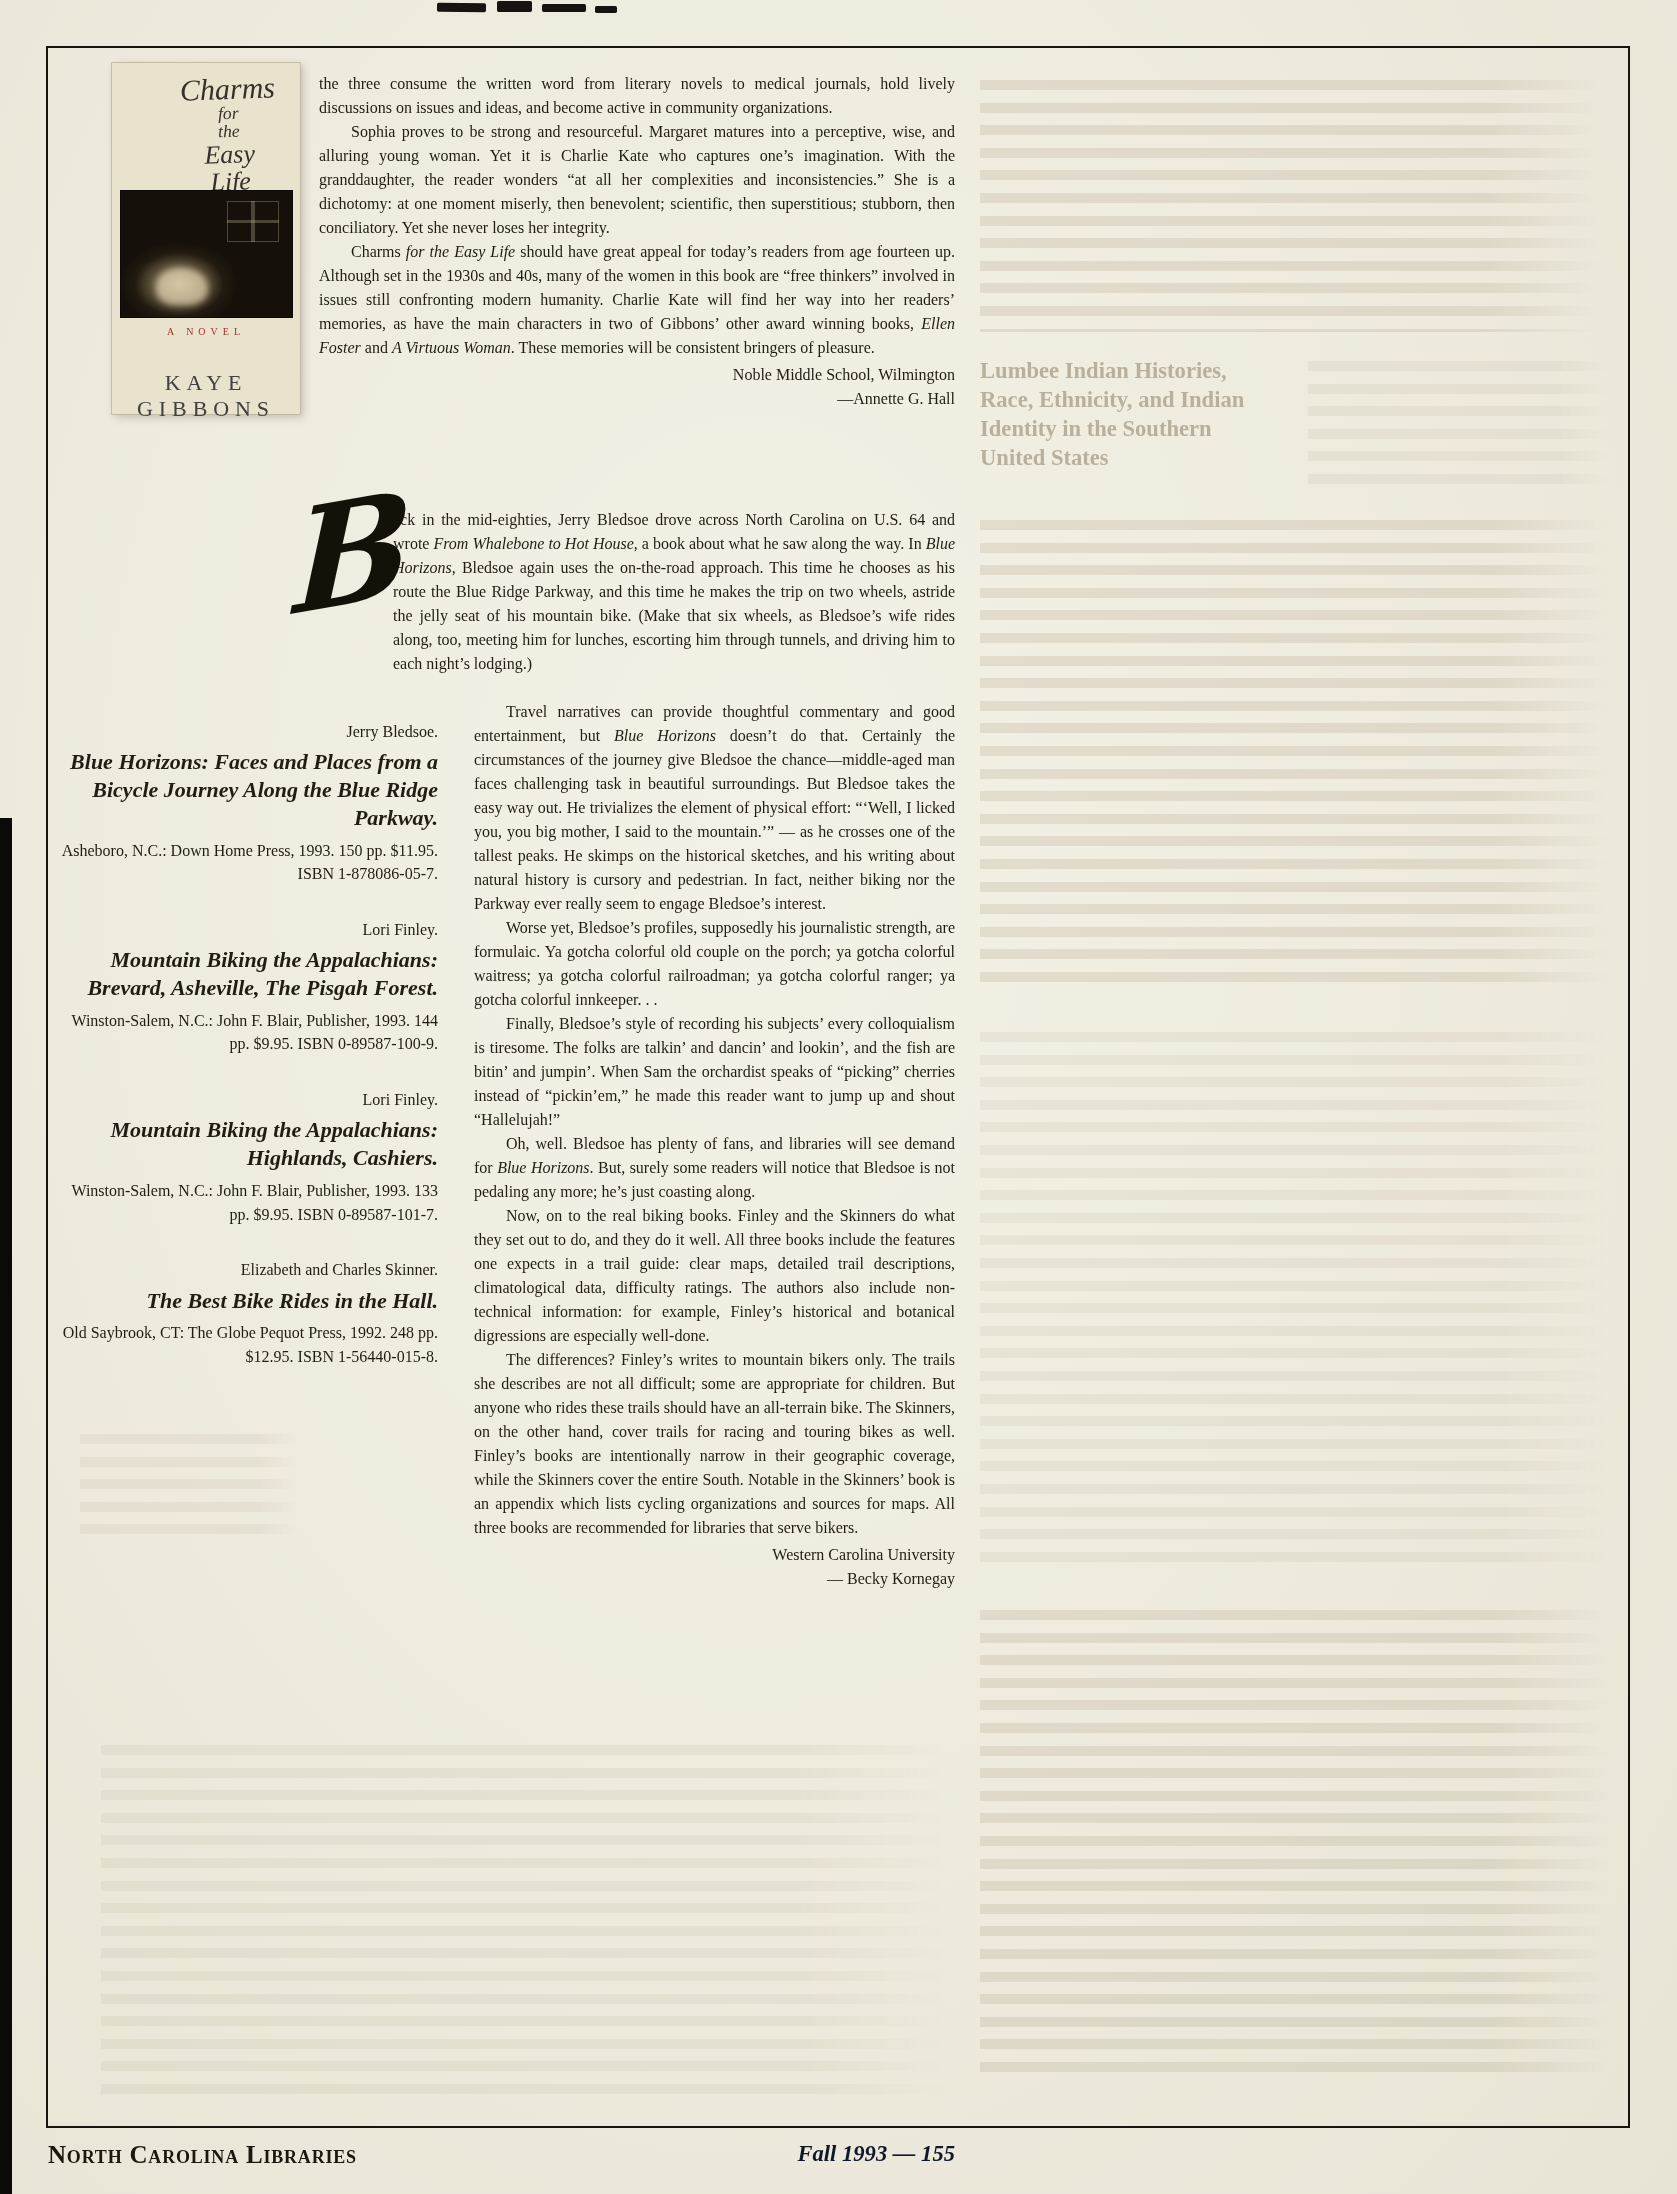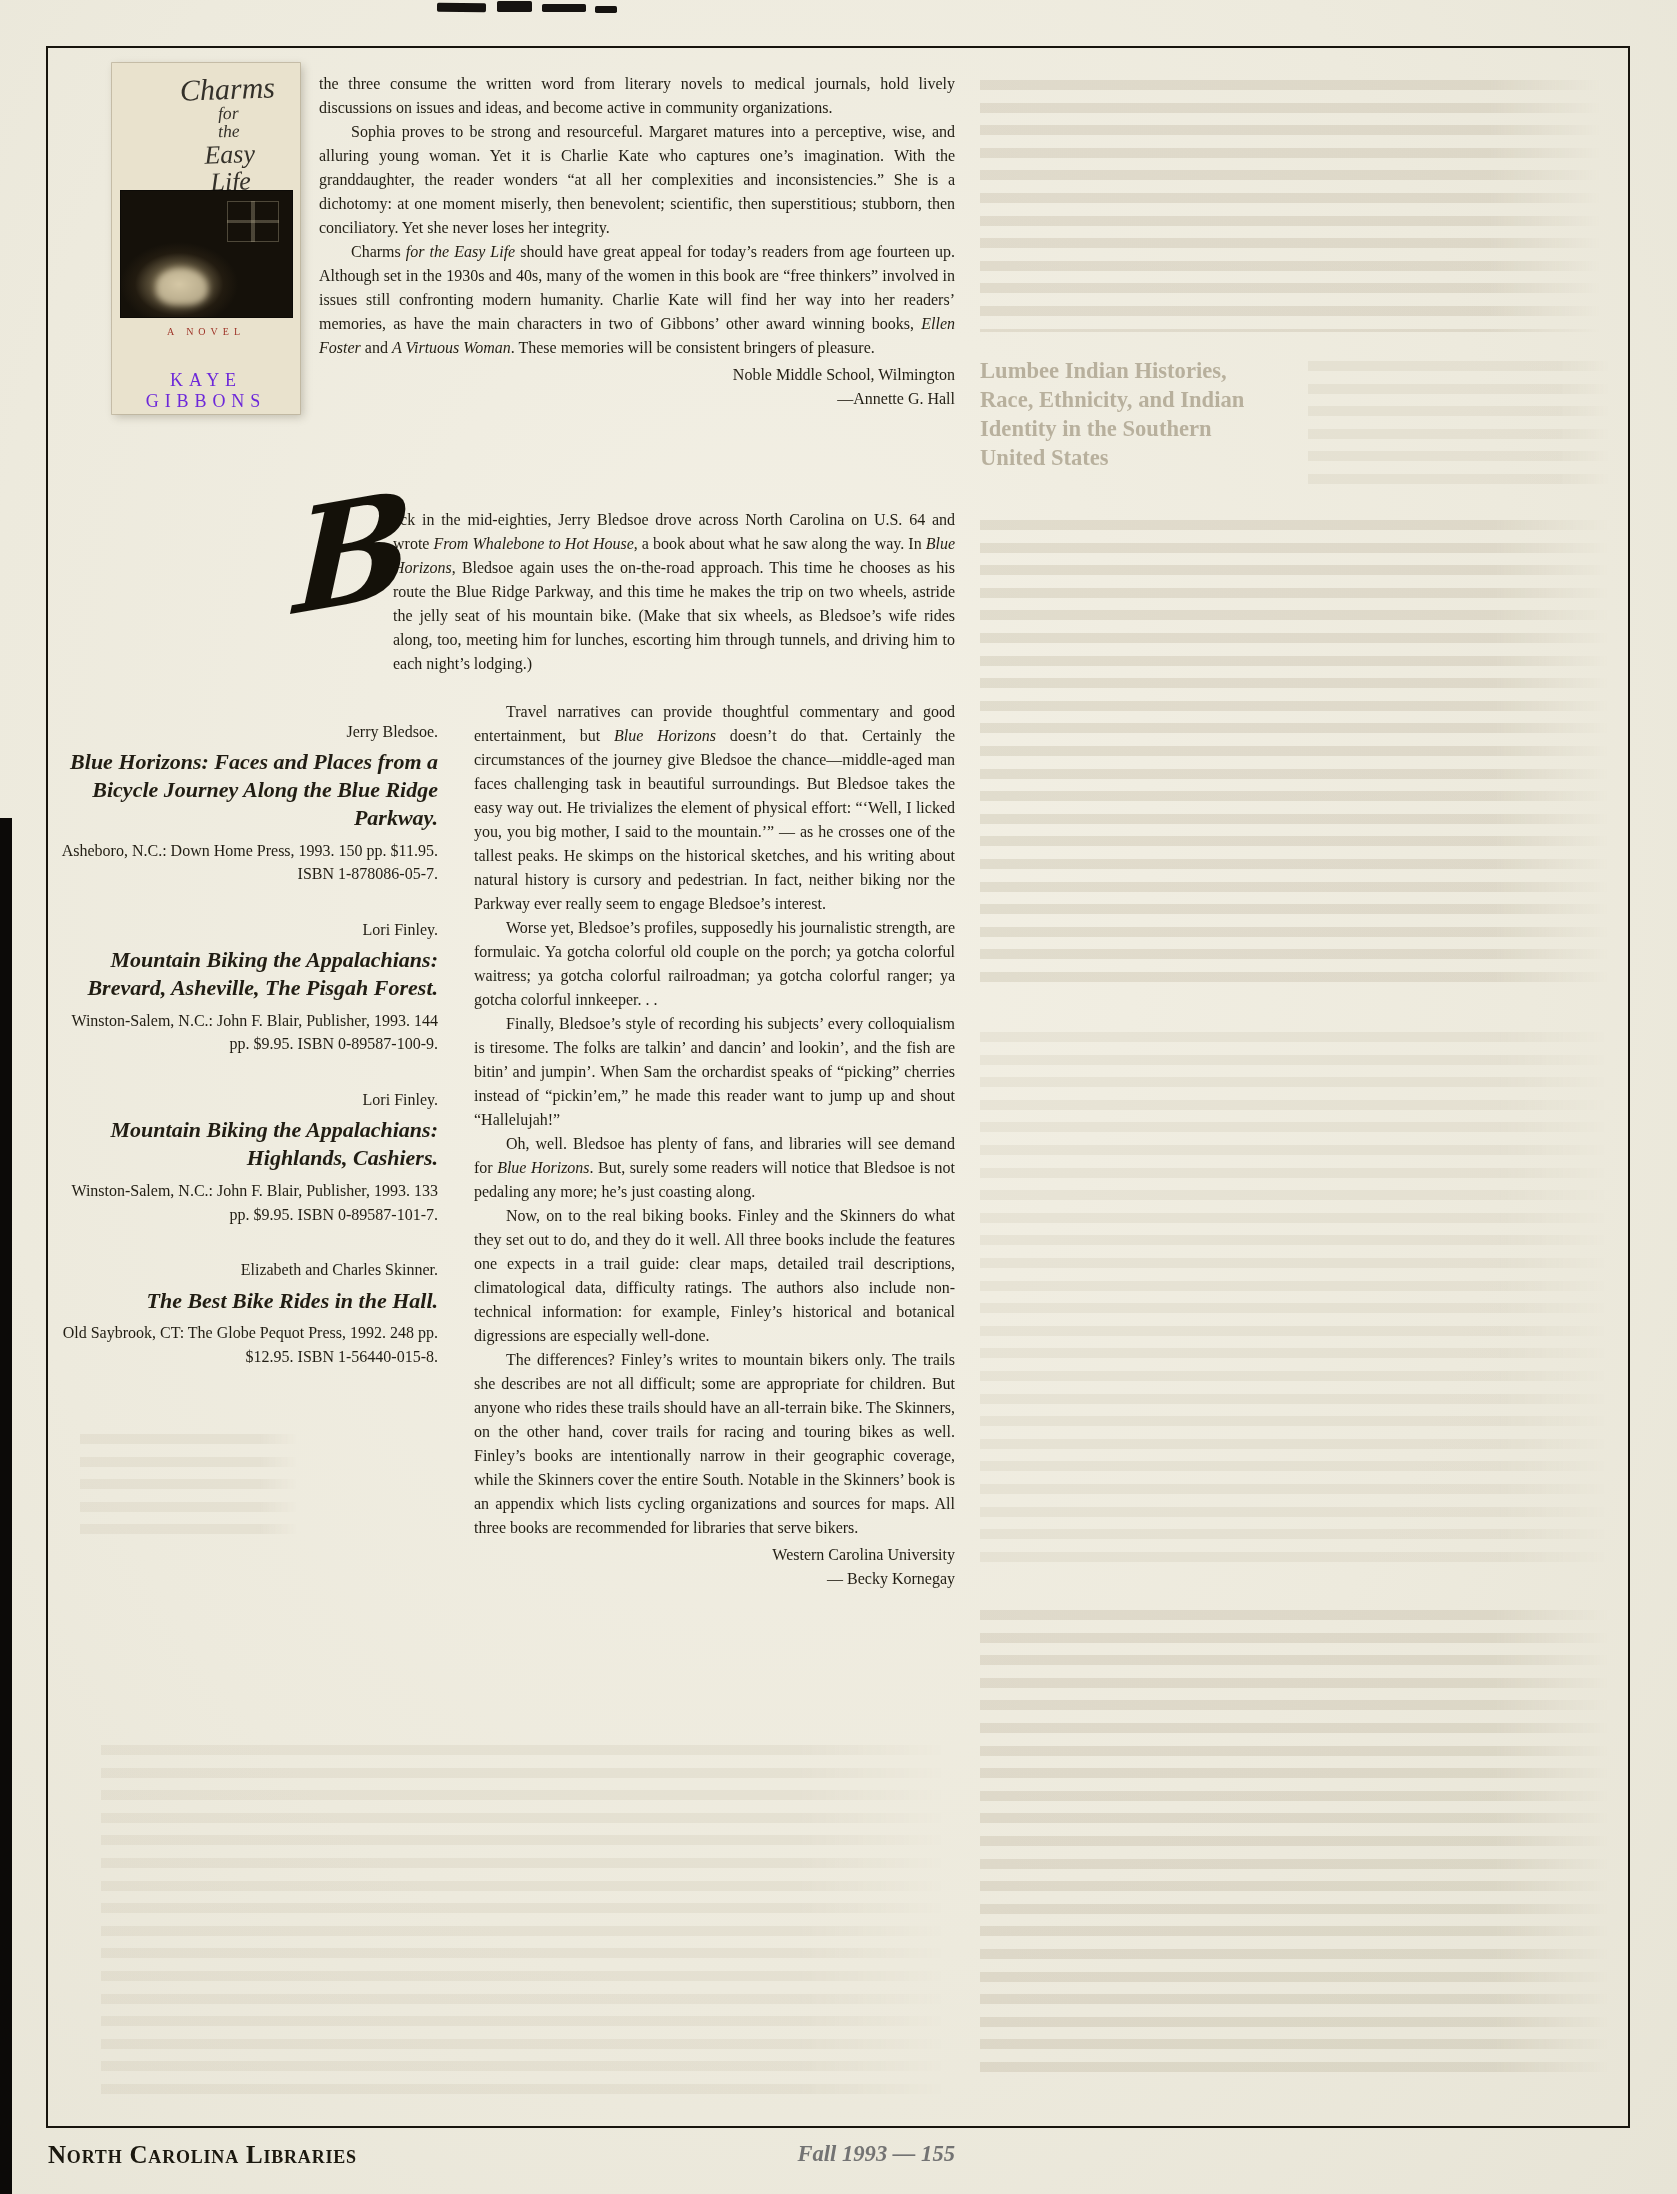--- a/index.html
+++ b/index.html
@@ -41,22 +41,22 @@
     border:0.8px solid #0d0b07;}
   .photo-window{position:absolute;right:13.4px;top:10px;width:50px;height:39px;
     border:1.7px solid rgba(200,190,160,.32);
     background:
       linear-gradient(90deg, transparent 46%, rgba(200,190,160,.3) 46% 54%, transparent 54%),
       linear-gradient(0deg, transparent 46%, rgba(200,190,160,.3) 46% 54%, transparent 54%);}
   .photo-figure{position:absolute;left:35px;bottom:11.7px;width:52px;height:37px;background:#d8cba9;
     border-radius:55% 60% 45% 45%;filter:blur(3.4px);opacity:.75;}
   .cover-novel{position:absolute;left:0;right:0;top:263px;text-align:center;color:#9e3428;
     font-size:10px;letter-spacing:5px;}
-  .cover-author{position:absolute;left:0;right:0;top:307px;text-align:center;font-size:18px;
-    letter-spacing:5.9px;color:#6d28d9;}
+  .cover-author{position:absolute;left:0;right:0;top:307px;text-align:center;font-size:22px;
+    letter-spacing:5.9px;color:#404040;}
 
   
   .bodytext{font-size:16px;line-height:24px;text-align:justify;}
   .bodytext p{margin:0;}
   .indent{text-indent:32px;}
   .attr-block{text-align:right;margin-top:3.4px;}
   .attr-block div{line-height:24px;}
 
   .review1{position:absolute;left:319px;top:72px;width:636px;}
 
@@ -71,21 +71,21 @@
   .cite-inner{width:390px;margin-left:-271px;padding-top:20px;text-align:right;}
   .cite{margin-bottom:32px;}
   .cite-author{font-size:16px;line-height:23.5px;margin-bottom:5px;}
   .cite-title{font-size:22px;font-weight:bold;font-style:italic;line-height:28px;margin-bottom:6.7px;}
   .cite-pub{font-size:16px;line-height:23.5px;}
 
   
   .footer-left{position:absolute;left:48px;top:2141px;font-variant:small-caps;font-weight:bold;
     font-size:25px;letter-spacing:0.8px;color:#1b180f;}
   .footer-right{position:absolute;left:703px;top:2141px;width:252px;text-align:right;
-    font-style:italic;font-weight:bold;font-size:22.6px;color:#737373;}
+    font-style:italic;font-weight:bold;font-size:22.6px;color:#0f172a;}
 </style>
 </head>
 <body>
 
 <div>
 
   <div class="artifact" style="left:437px;top:2.5px;width:49px;height:9.2px;transform:rotate(.5deg);"></div>
   <div class="artifact" style="left:497px;top:0.8px;width:35px;height:11px;"></div>
   <div class="artifact" style="left:542px;top:4.2px;width:44px;height:7.5px;"></div>
   <div class="artifact" style="left:595px;top:5.9px;width:22px;height:6.7px;"></div>

